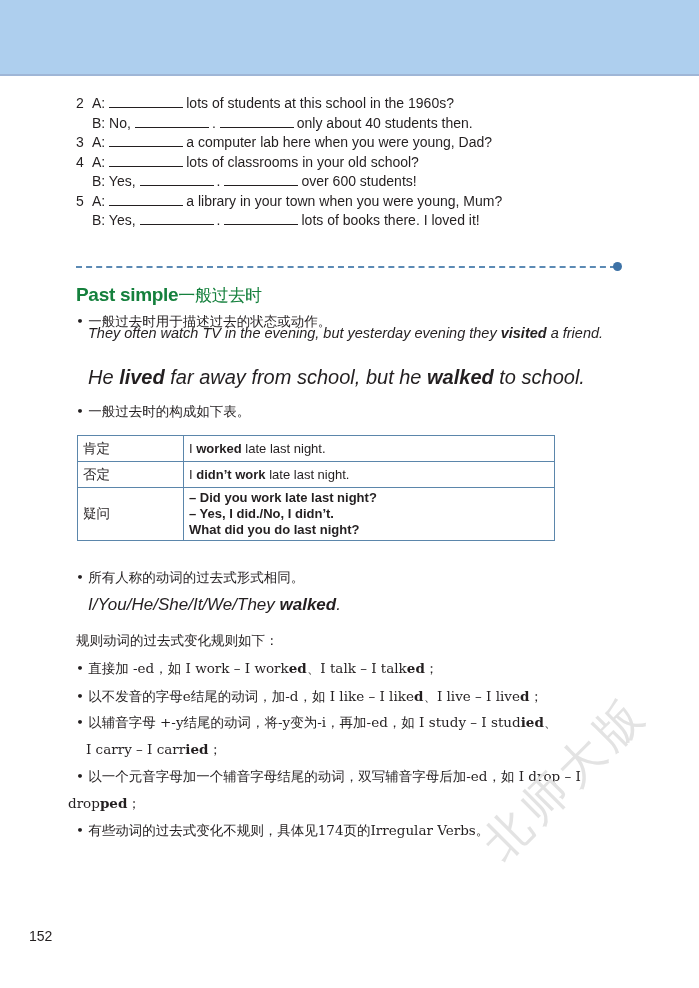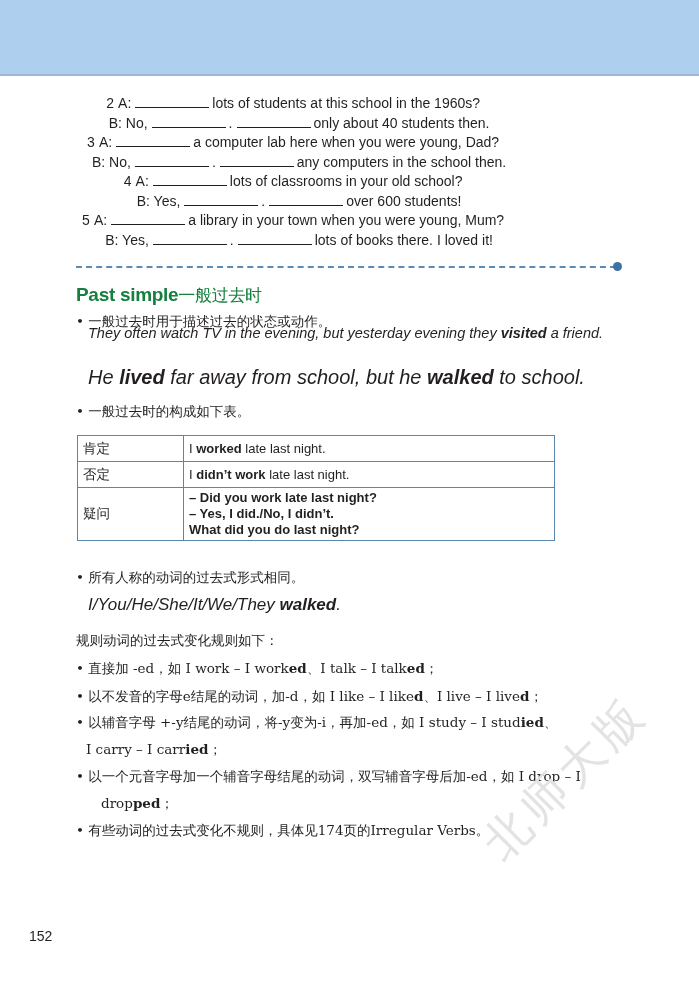--- a/index.html
+++ b/index.html
@@ -6,21 +6,21 @@
   body {
     width:699px; height:988px; position:relative; overflow:hidden;
     background:#ffffff; color:#231f20;
     font-family:"Liberation Sans", "DejaVu Sans", sans-serif;
   }
   .header-band {
     position:absolute; left:0; top:0; width:699px; height:74px;
     background:#aecfee; border-bottom:2px solid #9fb6d6;
   }
   .exercise { position:absolute; left:76px; top:94px; font-size:14px; line-height:19.5px; }
-  .ex-line { white-space:nowrap; height:19.5px;text-align:center; }
+  .ex-line { white-space:nowrap; height:19.5px; }
   .ex-line .num { display:inline-block; width:16px; }
   .ex-line.b { padding-left:16px; }
   .blank { display:inline-block; width:74px; border-bottom:1px solid #231f20; height:12px; vertical-align:baseline; margin:0 3px 0 4px; }
   .divider {
     position:absolute; left:76px; top:266px; width:540px; height:0;
     border-top:2px dashed #5b8ab4;
   }
   .divider-dot {
     position:absolute; left:613px; top:262px; width:9px; height:9px; border-radius:50%;
     background:#3d72a6;
@@ -48,21 +48,20 @@
 </style>
 </head>
 <body>
 
 <div class="header-band"></div>
 
 <div class="exercise">
   <div class="ex-line"><span class="num">2</span><span>A:</span><span class="blank"></span><span>lots of students at this school in the 1960s?</span></div>
   <div class="ex-line b"><span>B: No,</span><span class="blank"></span>.<span class="blank"></span><span>only about 40 students then.</span></div>
   <div class="ex-line"><span class="num">3</span><span>A:</span><span class="blank"></span><span>a computer lab here when you were young, Dad?</span></div>
-  <div class="ex-line b"><span>B: No,</span><span class="blank"></span>.<span class="blank"></span><span>any computers in the school then.</span></div>
   <div class="ex-line"><span class="num">4</span><span>A:</span><span class="blank"></span><span>lots of classrooms in your old school?</span></div>
   <div class="ex-line b"><span>B: Yes,</span><span class="blank"></span>.<span class="blank"></span><span>over 600 students!</span></div>
   <div class="ex-line"><span class="num">5</span><span>A:</span><span class="blank"></span><span>a library in your town when you were young, Mum?</span></div>
   <div class="ex-line b"><span>B: Yes,</span><span class="blank"></span>.<span class="blank"></span><span>lots of books there. I loved it!</span></div>
 </div>
 
 <div class="divider"></div>
 <div class="divider-dot"></div>
 
 <div class="section-title"><span>Past simple</span><span class="zh">一般过去时</span></div>
@@ -96,18 +95,18 @@
 
 <div class="para zh-text" style="top:569px;">• 所有人称的动词的过去式形式相同。</div>
 <div class="para ital indent" style="top:595px;font-size:17px;"><span>I/You/He/She/It/We/They </span><b>walked</b><span>.</span></div>
 
 <div class="para zh-text" style="top:632px;">规则动词的过去式变化规则如下：</div>
 <div class="para zh-text" style="top:660px;"><span>• 直接加 -ed，如 I work – I work</span><b>ed</b><span>、I talk – I talk</span><b>ed</b><span>；</span></div>
 <div class="para zh-text" style="top:688px;"><span>• 以不发音的字母e结尾的动词，加-d，如 I like – I like</span><b>d</b><span>、I live – I live</span><b>d</b><span>；</span></div>
 <div class="para zh-text" style="top:714px;"><span>• 以辅音字母 +-y结尾的动词，将-y变为-i，再加-ed，如 I study – I stud</span><b>ied</b><span>、</span></div>
 <div class="para zh-text indent" style="top:741px;left:86px;"><span>I carry – I carr</span><b>ied</b><span>；</span></div>
 <div class="para zh-text" style="top:768px;">• 以一个元音字母加一个辅音字母结尾的动词，双写辅音字母后加-ed，如 I drop – I</div>
-<div class="para zh-text indent" style="top:795px;left:101px;"><span>drop</span><b>ped</b><span>；</span></div>
+<div class="para zh-text indent" style="top:795px;left:68px;"><span>drop</span><b>ped</b><span>；</span></div>
 <div class="para zh-text" style="top:822px;">• 有些动词的过去式变化不规则，具体见174页的Irregular Verbs。</div>
 
 <div class="page-num">152</div>
 
 <div class="watermark">北师大版</div>
 
 </body></html>

